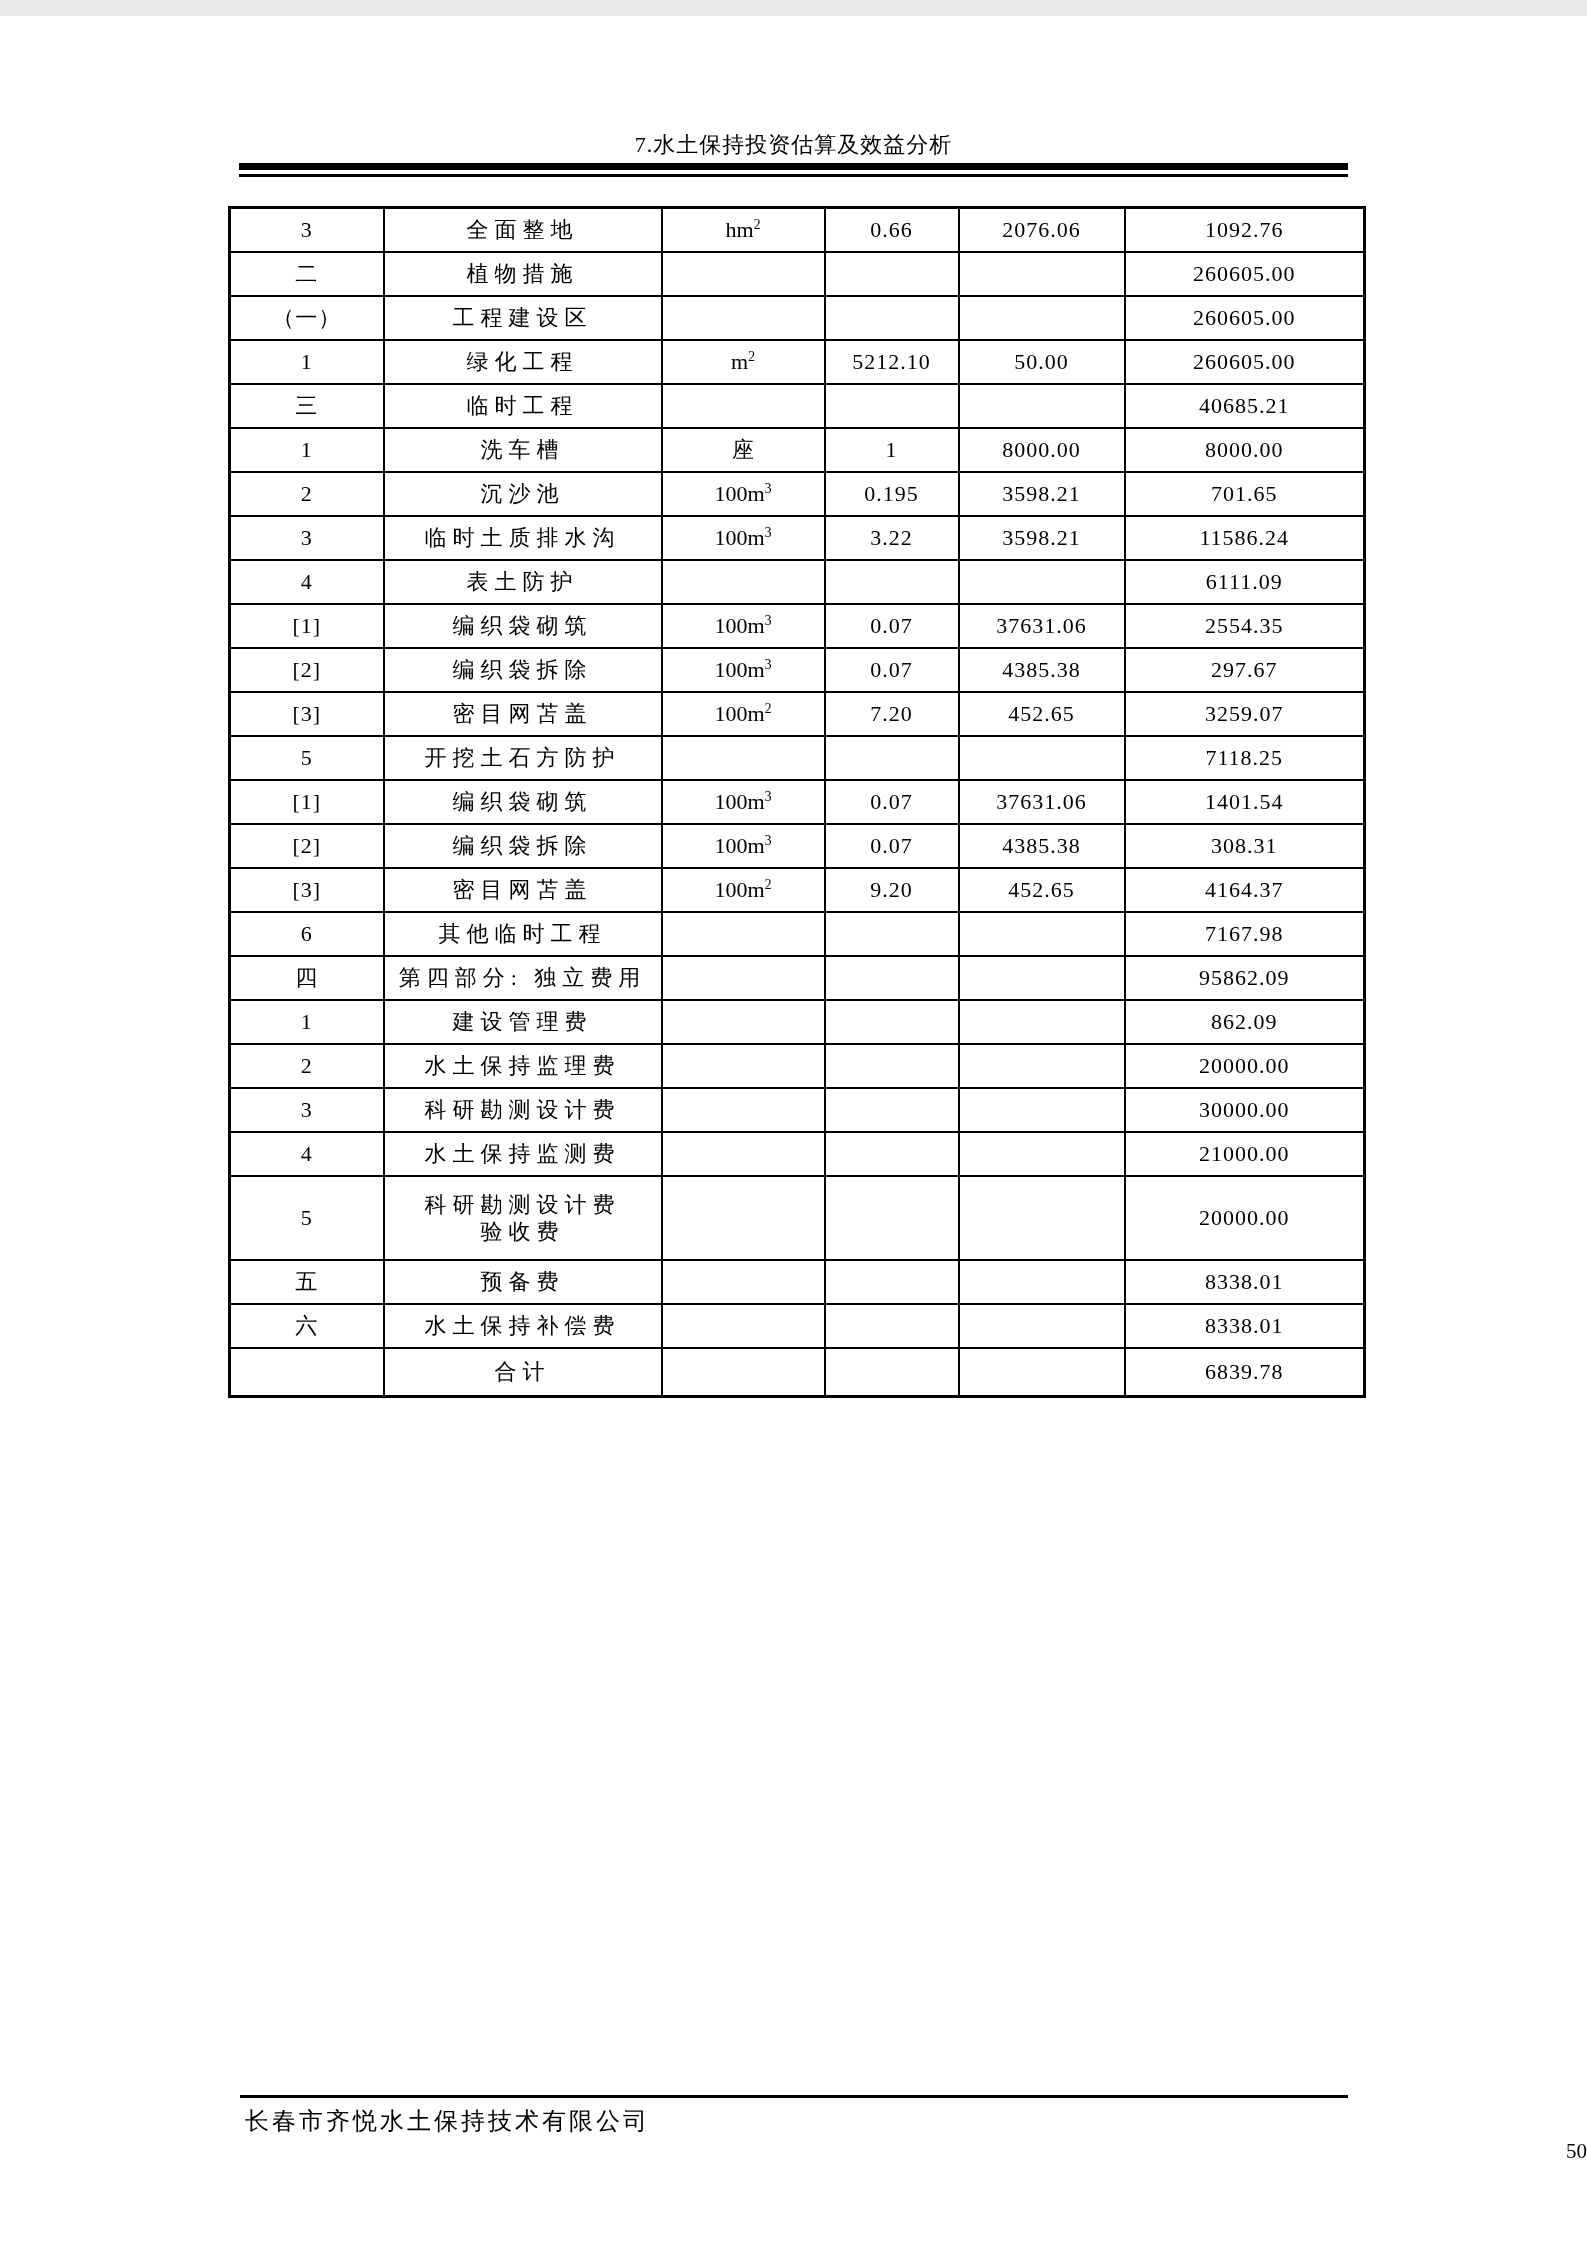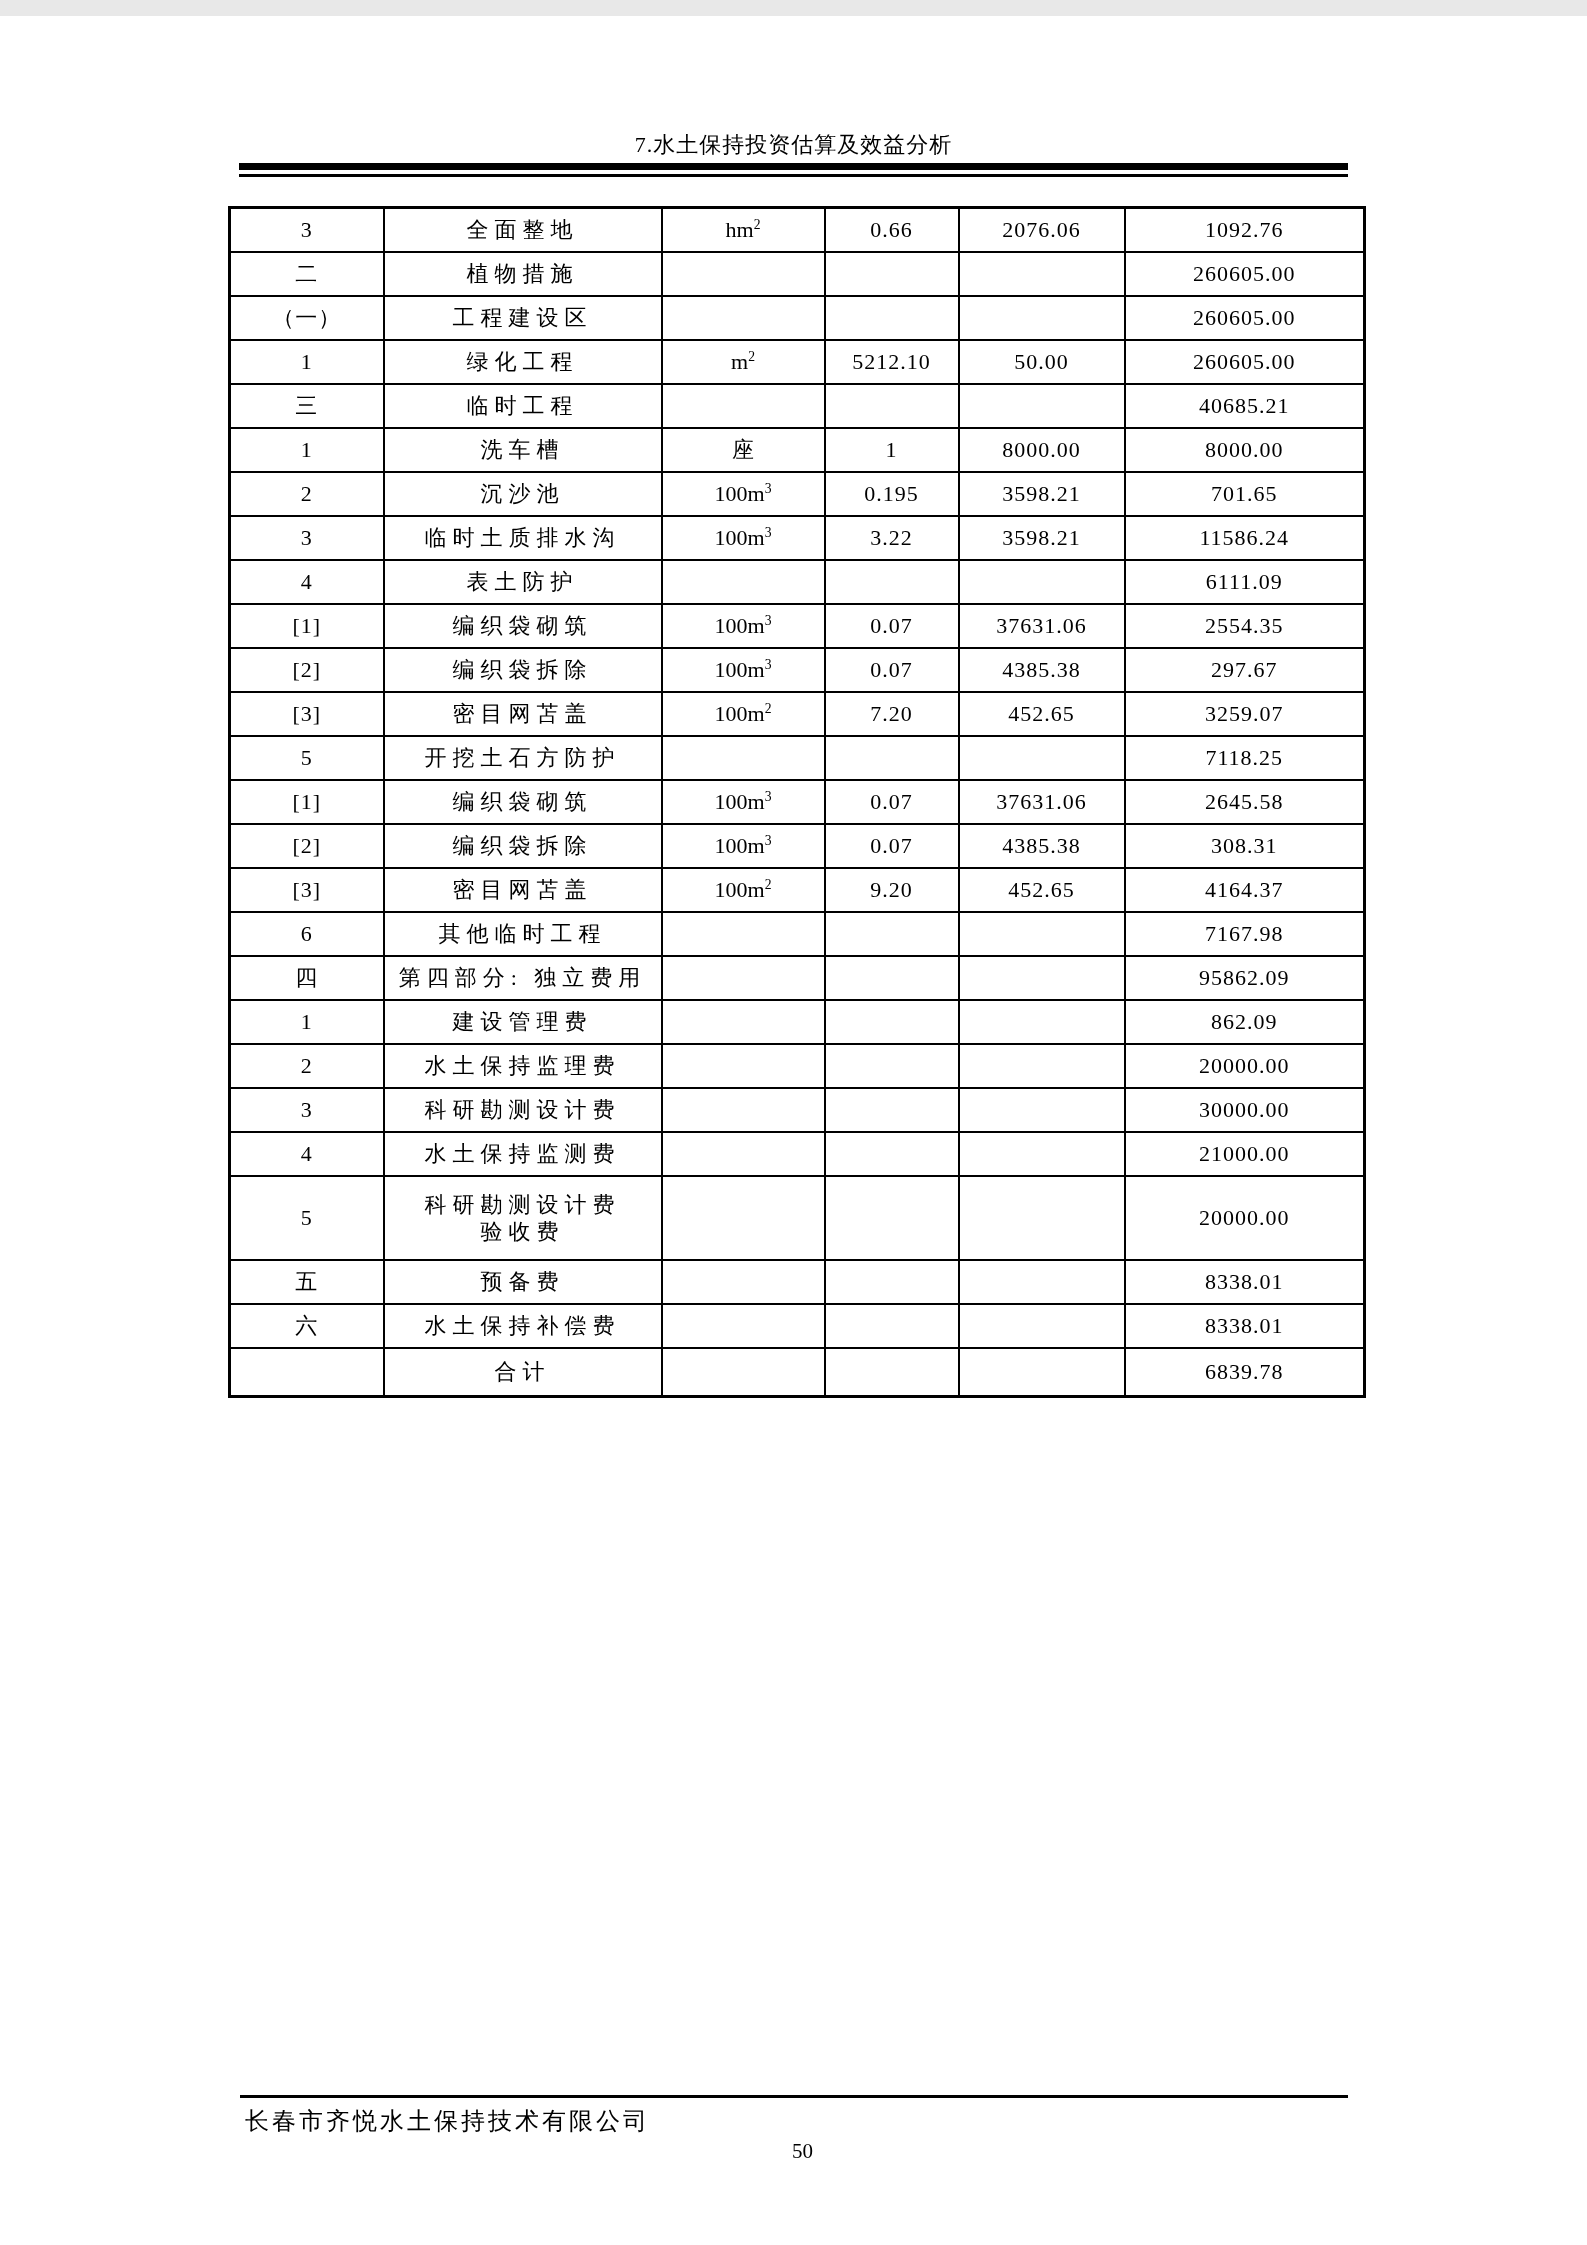--- a/index.html
+++ b/index.html
@@ -49,21 +49,21 @@
   tr.last td{height:46px;}
   sup.u{font-size:0.62em;vertical-align:super;letter-spacing:0;}
   
   .footer-rule{position:absolute;left:240px;top:2079px;width:1108px;height:3px;background:#000;}
   .footer-company{
     position:absolute;left:245px;top:2092px;
     font-size:24px;letter-spacing:3px;line-height:26px;
   }
   .page-number{
     position:absolute;left:18px;right:0;top:2122px;
-    text-align:center;font-size:21px;line-height:26px;
+    text-align:right;font-size:21px;line-height:26px;
   }
 </style>
 </head>
 <body>
 
 <div class="page">
 
   <div class="doc-title">7.水土保持投资估算及效益分析</div>
 
   <div class="header-rule">
@@ -185,21 +185,21 @@
             <td class="num"></td>
             <td class="num"></td>
             <td class="num">7118.25</td>
           </tr>
           <tr>
             <td class="no">[1]</td>
             <td class="name">编织袋砌筑</td>
             <td class="unit">100m<sup class="u">3</sup></td>
             <td class="num">0.07</td>
             <td class="num">37631.06</td>
-            <td class="num">2645.58</td>
+            <td class="num">1401.54</td>
           </tr>
           <tr>
             <td class="no">[2]</td>
             <td class="name">编织袋拆除</td>
             <td class="unit">100m<sup class="u">3</sup></td>
             <td class="num">0.07</td>
             <td class="num">4385.38</td>
             <td class="num">308.31</td>
           </tr>
           <tr>

